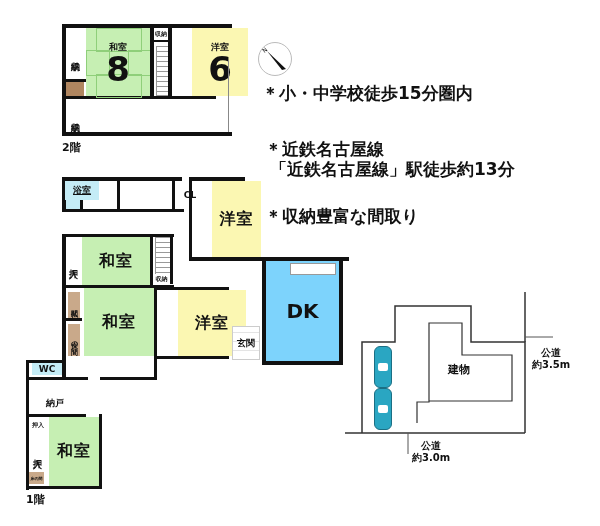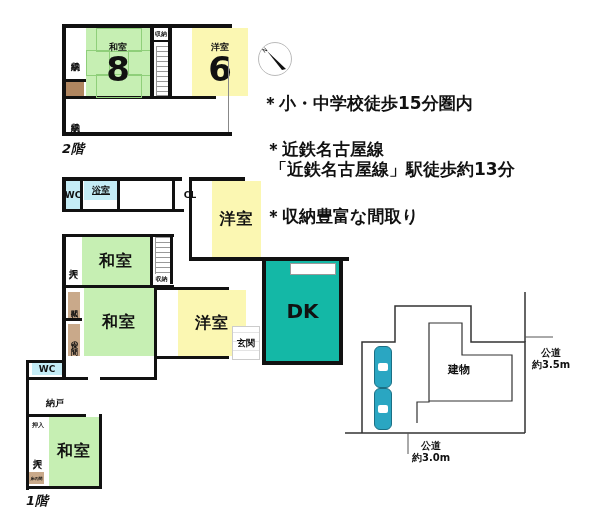--- a/index.html
+++ b/index.html
@@ -3,28 +3,28 @@
 <meta charset="utf-8">
 <style>
   html, body { margin:0; padding:0; background:#ffffff; }
   body { width:600px; height:526px; position:relative; overflow:hidden; font-family:"DejaVu Sans", sans-serif; color:#111; }
   .abs { position:absolute; box-sizing:border-box; }
   .wall { position:absolute; background:#111; }
   .room { position:absolute; box-sizing:border-box; display:flex; align-items:center; justify-content:center; flex-direction:column; font-weight:bold; }
   .green { background:#c6efb3; }
   .yellow { background:#fbf7b2;margin-left:20px; }
   .blue { background:#c4ecf6; }
-  .pink { background:#14b8a6; }
+  .pink { background:#7dd3fc; }
   .brown { background:#c9a98a; }
   .white { background:#ffffff; }
   .tatami { position:absolute; border:1px solid #8fcf7a; }
   .lbl-sm { font-size:9px; font-weight:bold; }
   .lbl-md { font-size:16px; font-weight:bold; letter-spacing:1px; }
   .vert { writing-mode:vertical-rl; text-orientation:upright; font-size:9px; font-weight:bold; }
-  .floorlabel { position:absolute; font-size:13px; font-weight:bold;font-style:italic; }
+  .floorlabel { position:absolute; font-size:11px; font-weight:bold; }
   .feature { position:absolute; font-weight:bold; font-size:17px; white-space:nowrap; color:#111; }
   .stairs { position:absolute; background:repeating-linear-gradient(180deg,#fff 0 4px,#999 4px 5px); border:1px solid #999; }
   .car { position:absolute; width:16px; height:40px; background:#2aa6c2; border-radius:6px; border:1px solid #1b6f84; }
   .car::after { content:""; position:absolute; left:3px; top:16px; width:10px; height:8px; background:#fff; border-radius:2px; }
 </style>
 </head>
 <body>
 
 <div class="abs" style="left:62px;top:24px;width:170px;height:112px;">
 
@@ -69,36 +69,36 @@
 </div>
 <div class="floorlabel" style="left:62px;top:140px;">2階</div>
 
 <div class="abs" style="left:258px;top:42px;width:34px;height:34px;border:1px solid #bbb;border-radius:50%;">
   <svg width="34" height="34" viewBox="0 0 34 34" style="position:absolute;left:-1px;top:-1px;">
     <polygon points="9,9 28,27 24,28" fill="#111"></polygon>
     <text x="5" y="11" font-size="6" font-family="DejaVu Sans, sans-serif" transform="rotate(-40 6 9)">N</text>
   </svg>
 </div>
 
-<div class="feature" style="left:262px;top:92px;">＊小・中学校徒歩15分圏内</div>
+<div class="feature" style="left:262px;top:82px;">＊小・中学校徒歩15分圏内</div>
 <div class="feature" style="left:265px;top:138px;font-family:Liberation Mono, monospace;">＊近鉄名古屋線</div>
 <div class="feature" style="left:270px;top:158px;">「近鉄名古屋線」駅徒歩約13分</div>
 <div class="feature" style="left:265px;top:205px;">＊収納豊富な間取り</div>
 
 <div class="abs" style="left:0;top:0;width:360px;height:526px;">
 
   <div class="wall" style="left:62px;top:177px;width:120px;height:4px;"></div>
   <div class="wall" style="left:62px;top:177px;width:4px;height:32px;"></div>
   <div class="wall" style="left:62px;top:209px;width:122px;height:3px;"></div>
 
   <div class="room blue" style="left:66px;top:181px;width:14px;height:28px;">
     <span class="lbl-sm">WC</span>
   </div>
   <div class="wall" style="left:80px;top:181px;width:3px;height:28px;"></div>
-  <div class="room blue" style="left:84px;top:181px;width:34px;height:19px;text-decoration:underline;">
+  <div class="room blue" style="left:65px;top:181px;width:34px;height:19px;text-decoration:underline;">
     <span class="lbl-sm">浴室</span>
   </div>
   <div class="wall" style="left:117px;top:181px;width:3px;height:28px;"></div>
   <div class="wall" style="left:172px;top:177px;width:3px;height:35px;"></div>
   <div class="room white" style="left:175px;top:181px;width:30px;height:28px;">
     <span class="lbl-sm">CL</span>
   </div>
 
   <div class="wall" style="left:189px;top:177px;width:56px;height:4px;"></div>
   <div class="wall" style="left:189px;top:177px;width:3px;height:82px;"></div>

